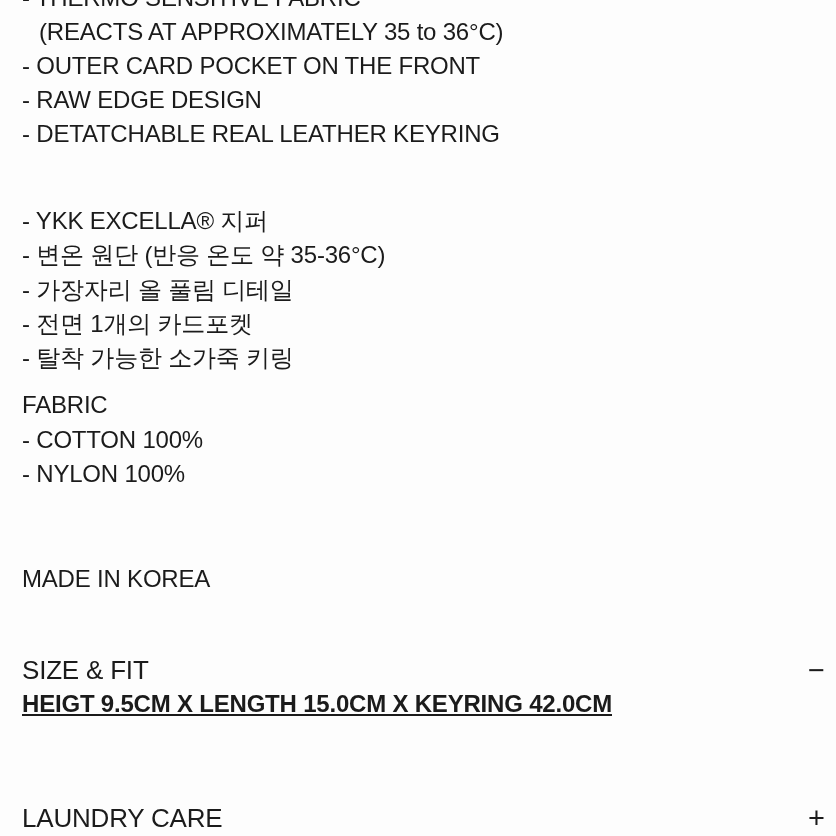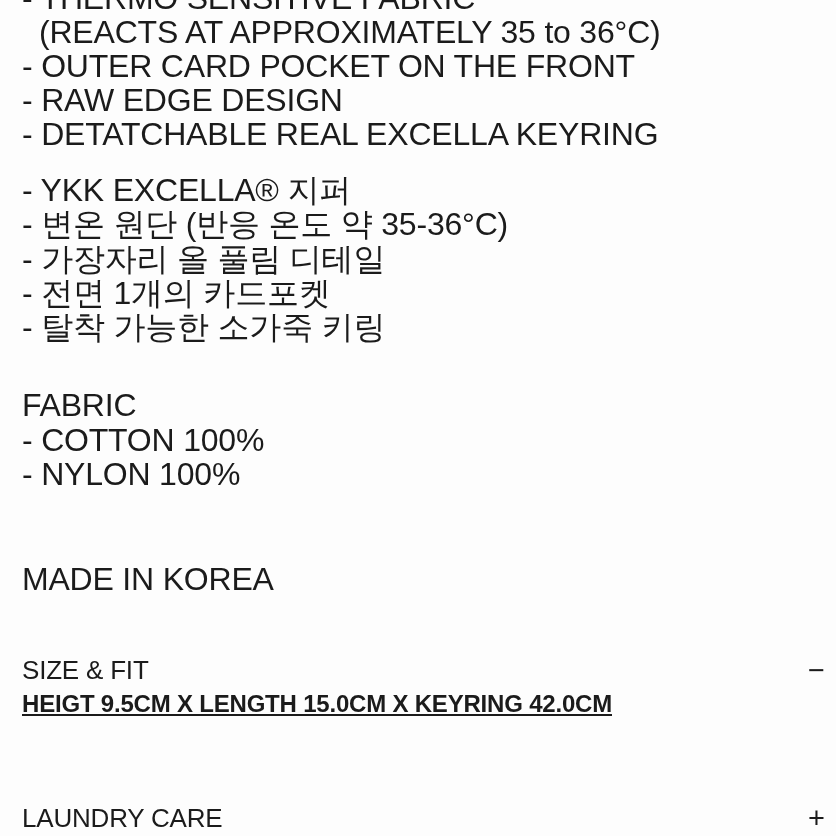--- a/index.html
+++ b/index.html
@@ -11,27 +11,27 @@
     overflow: hidden;
   }
   #page {
     position: relative;
     width: 836px;
     height: 836px;
     overflow: hidden;
     background: #fdfdfd;
   }
   .line {
-    font-size: 32px;
+    font-size: 24px;
     line-height: 34px;
     white-space: pre;
     letter-spacing: -0.2px;
   }
   .group-en   { position: absolute; left: 22px; top: -19px; }
-  .group-kr   { position: absolute; left: 22px; top: 173px; }
+  .group-kr   { position: absolute; left: 22px; top: 204px; }
   .group-kr .line { line-height: 34.3px; }
   .group-fabric { position: absolute; left: 22px; top: 388px; }
   .group-fabric .line { line-height: 34.6px; }
   .indent { padding-left: 17px; }
   .origin-line { position: absolute; left: 22px; top: 562px; }
   .accordion-row {
     position: absolute;
     left: 22px;
     right: 10px;
     height: 34px;
@@ -68,21 +68,21 @@
 </head>
 <body>
 
 <div id="page">
 
   <div class="group-en">
     <div class="line">- THERMO SENSITIVE FABRIC</div>
     <div class="line indent">(REACTS AT APPROXIMATELY 35 to 36°C)</div>
     <div class="line">- OUTER CARD POCKET ON THE FRONT</div>
     <div class="line">- RAW EDGE DESIGN</div>
-    <div class="line">- DETATCHABLE REAL EXCELLA KEYRING</div>
+    <div class="line">- DETATCHABLE REAL LEATHER KEYRING</div>
   </div>
 
   <div class="group-kr">
     <div class="line">- YKK EXCELLA® 지퍼</div>
     <div class="line">- 변온 원단 (반응 온도 약 35-36°C)</div>
     <div class="line">- 가장자리 올 풀림 디테일</div>
     <div class="line">- 전면 1개의 카드포켓</div>
     <div class="line">- 탈착 가능한 소가죽 키링</div>
   </div>
 

